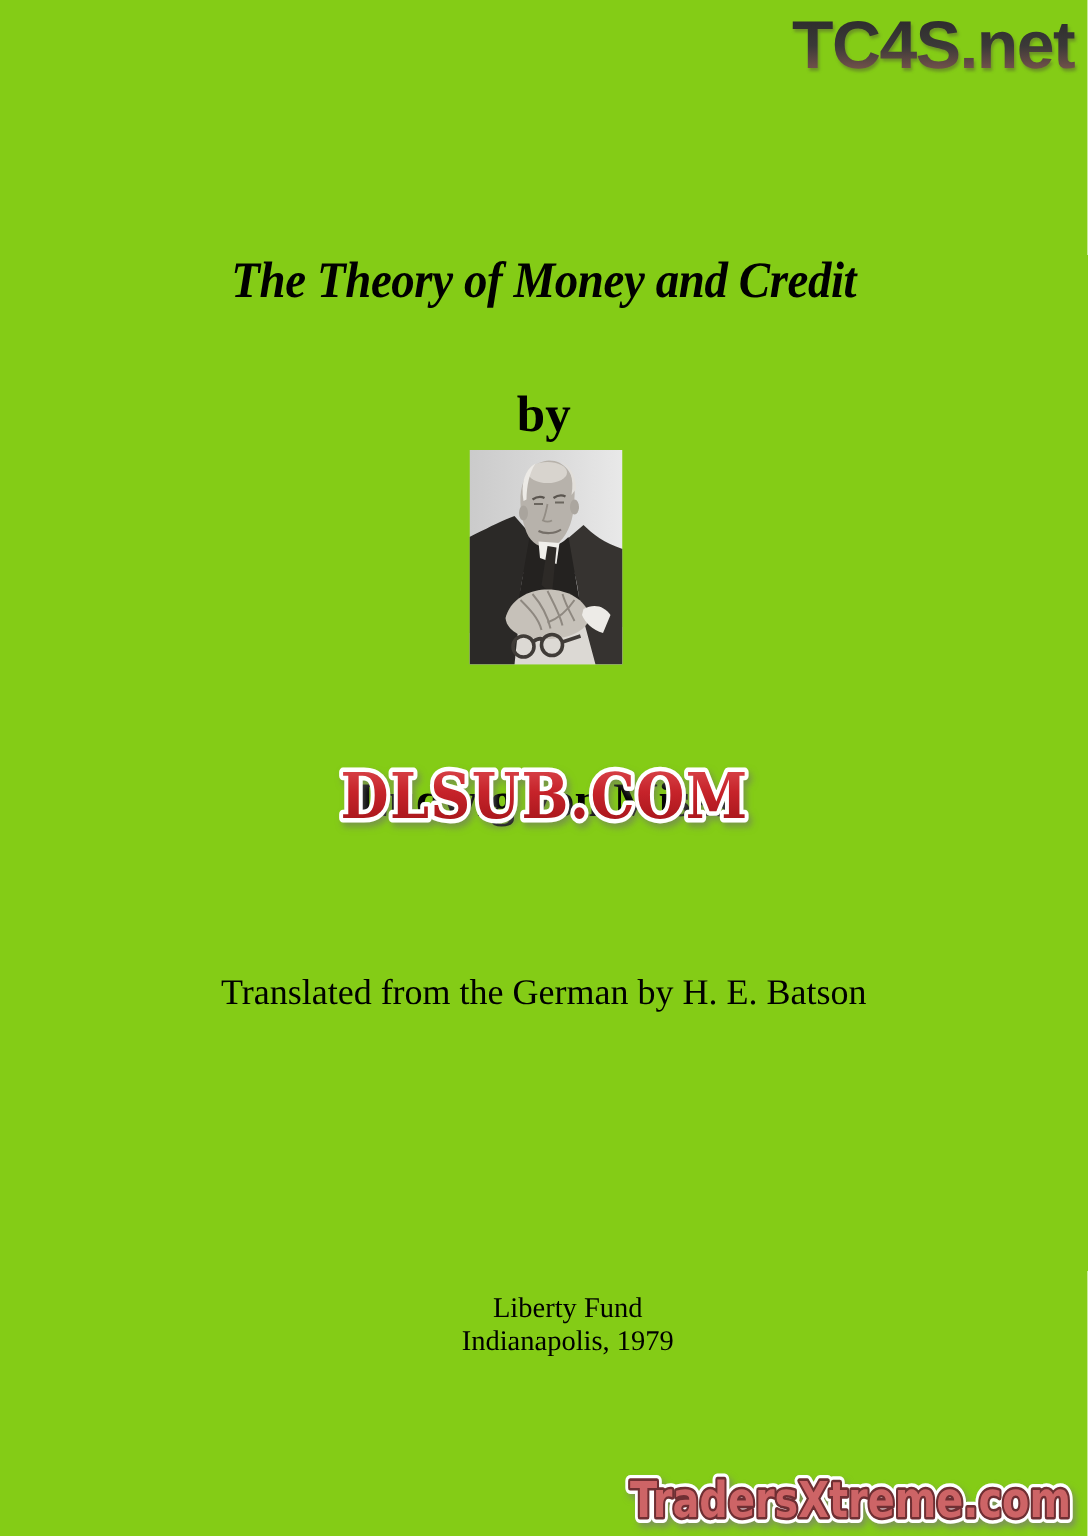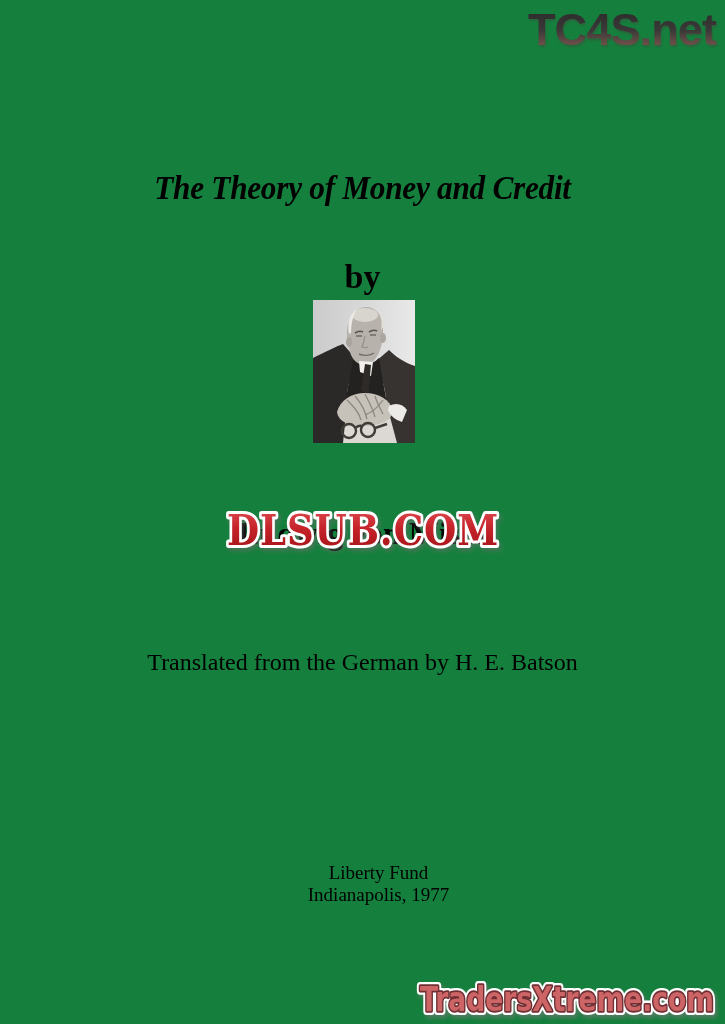--- a/index.html
+++ b/index.html
@@ -1,19 +1,19 @@
 <!DOCTYPE html>
 <html><head>
 <meta charset="utf-8">
 <style>
   html,body{margin:0;padding:0;background:#ffffff;}
   .page{
     position:relative;
     width:725px;height:1024px;
-    background:#15803d;
+    background:#84cc16;
     overflow:hidden;
     font-family:"Liberation Serif", serif;
     color:#000;
   }
   
   .tc4s{position:absolute;top:4px;right:5px;}
   .tc4s svg{filter:drop-shadow(1px 2px 1px rgba(70,60,58,.38));}
   
   .centered{position:absolute;left:0;right:0;text-align:center;}
   .book-title{
@@ -128,21 +128,21 @@
         </linearGradient>
       </defs>
       <text x="150" y="45" text-anchor="middle" font-family="'DejaVu Serif',serif" font-weight="bold" font-size="42" letter-spacing="1" textLength="272" lengthAdjust="spacingAndGlyphs" stroke="#ffffff" stroke-width="6" stroke-linejoin="round" paint-order="stroke" fill="url(#dlg)">DLSUB.COM</text>
     </svg>
   </div>
 
   <div class="centered translated">Translated from the German by H. E. Batson</div>
 
   <div class="centered publisher">
     <div>Liberty Fund</div>
-    <div>Indianapolis, 1977</div>
+    <div>Indianapolis, 1979</div>
   </div>
 
   <div class="tradersx">
     <svg width="310" height="48" viewBox="0 0 310 48">
       <text x="155" y="35" text-anchor="middle" font-family="'DejaVu Sans',sans-serif" font-weight="bold" font-size="33" textLength="294" lengthAdjust="spacingAndGlyphs" stroke="#ffffff" stroke-width="8" stroke-linejoin="round" paint-order="stroke" fill="#ffffff" style="filter:drop-shadow(2px 3px 2px rgba(120,120,120,.65));">TradersXtreme.com</text>
       <text x="155" y="35" text-anchor="middle" font-family="'DejaVu Sans',sans-serif" font-weight="bold" font-size="33" textLength="294" lengthAdjust="spacingAndGlyphs" stroke="#6f2f33" stroke-width="3.4" stroke-linejoin="round" paint-order="stroke" fill="#cd6466">TradersXtreme.com</text>
     </svg>
   </div>
 
 </div>

